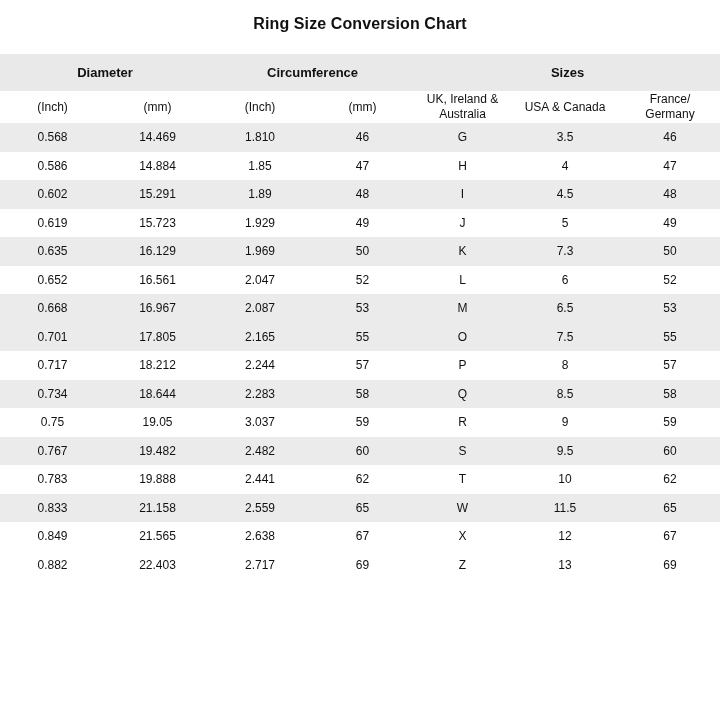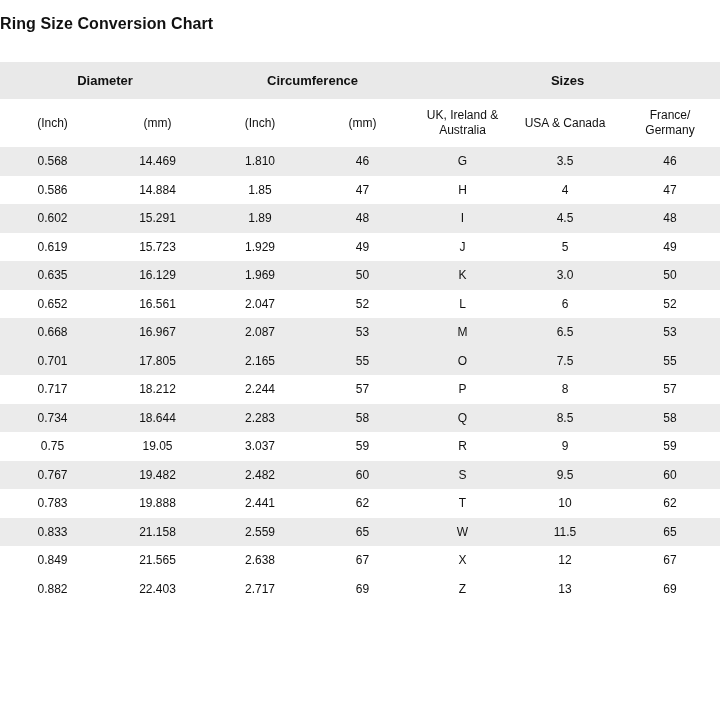--- a/index.html
+++ b/index.html
@@ -10,49 +10,49 @@
     background: #ffffff;
     overflow: hidden;
   }
   body {
     font-family: "Liberation Sans", sans-serif;
     color: #111111;
   }
   .page-title {
     font-size: 16px;
     font-weight: 700;
-    text-align: left;
+    text-align: center;
     margin: 14px 0 0 0;
     line-height: 20px;
     letter-spacing: 0.1px;
   }
   table.ring-table {
     width: 720px;
     border-collapse: collapse;
     table-layout: fixed;
-    margin-top: 28px;
+    margin-top: 20px;
   }
   th, td {
     text-align: center;
     vertical-align: middle;
     padding: 0 4px;
     font-weight: 400;
     overflow: hidden;
   }
   tr.group-row {
     background: #e9e9e9;
     height: 37px;
   }
   tr.group-row th {
     font-weight: 700;
     font-size: 13px;
   }
   tr.sub-row {
     background: #ffffff;
-    height: 48px;
+    height: 32px;
   }
   tr.sub-row th {
     font-size: 12px;
     line-height: 1.25;
   }
   tbody tr.data-row {
     height: 28.5px;
     font-size: 12px;
     background: #ffffff;
     padding-left: 8px;
@@ -128,21 +128,21 @@
     <td>J</td>
     <td>5</td>
     <td>49</td>
   </tr>
       <tr class="data-row shaded">
     <td>0.635</td>
     <td>16.129</td>
     <td>1.969</td>
     <td>50</td>
     <td>K</td>
-    <td>3.0</td>
+    <td>7.3</td>
     <td>50</td>
   </tr>
       <tr class="data-row">
     <td>0.652</td>
     <td>16.561</td>
     <td>2.047</td>
     <td>52</td>
     <td>L</td>
     <td>6</td>
     <td>52</td>

